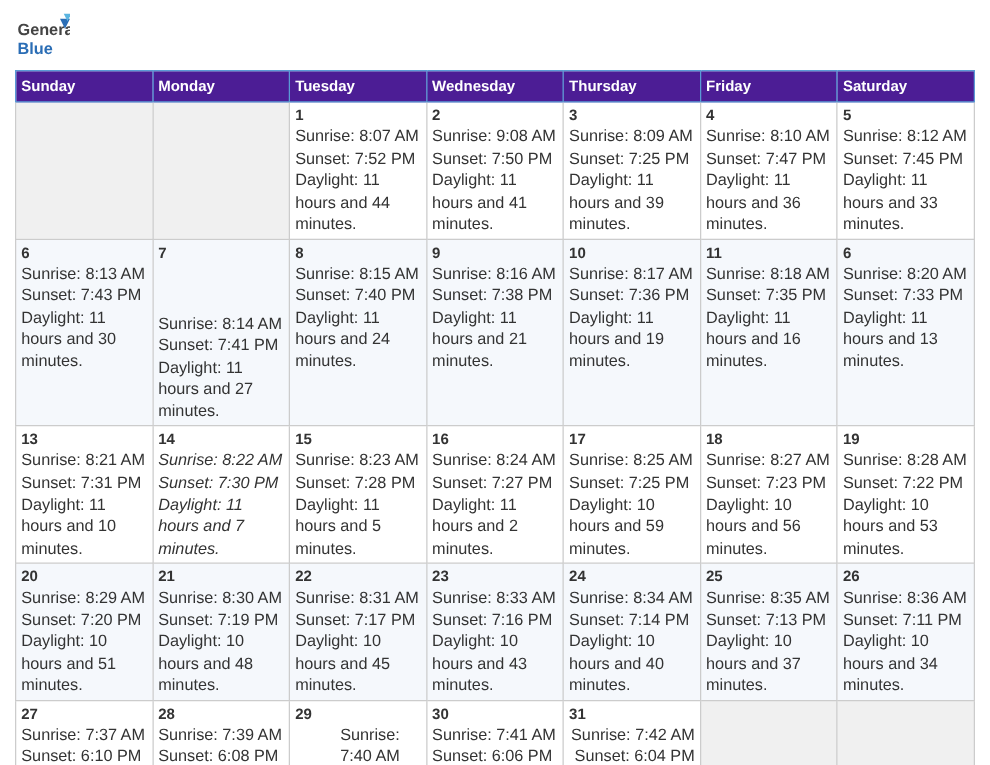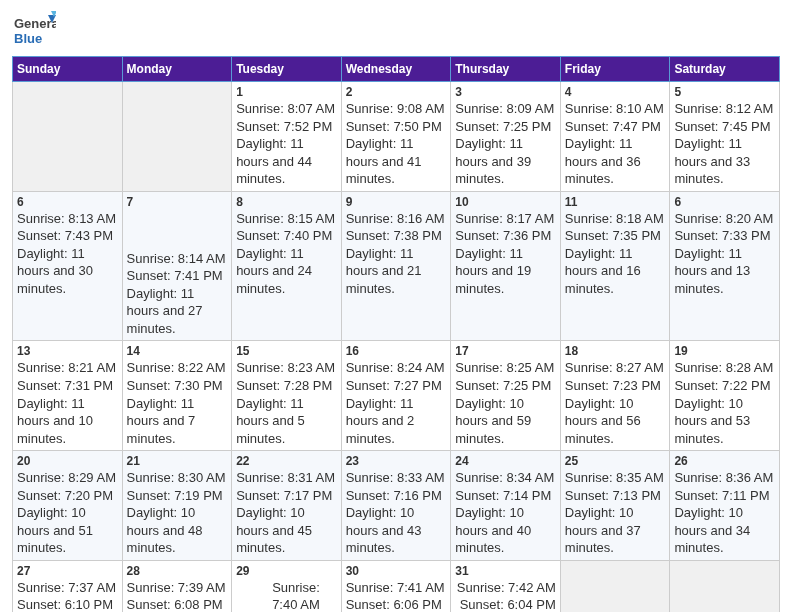--- a/index.html
+++ b/index.html
@@ -192,21 +192,21 @@
         </tr>
         <tr>
           <td>
             <span class="day-num">13</span>
             <div class="day-info" style="white-space: pre-line;">Sunrise: 8:21 AM
 Sunset: 7:31 PM
 Daylight: 11 hours and 10 minutes.</div>
           </td>
           <td>
             <span class="day-num">14</span>
-            <div class="day-info" style="white-space: pre-line;">Sunrise: 8:22 AM
+            <div class="day-info" style="white-space: pre-line; font-style: italic;">Sunrise: 8:22 AM
 Sunset: 7:30 PM
 Daylight: 11 hours and 7 minutes.</div>
           </td>
           <td>
             <span class="day-num">15</span>
             <div class="day-info" style="white-space: pre-line;">Sunrise: 8:23 AM
 Sunset: 7:28 PM
 Daylight: 11 hours and 5 minutes.</div>
           </td>
           <td>

